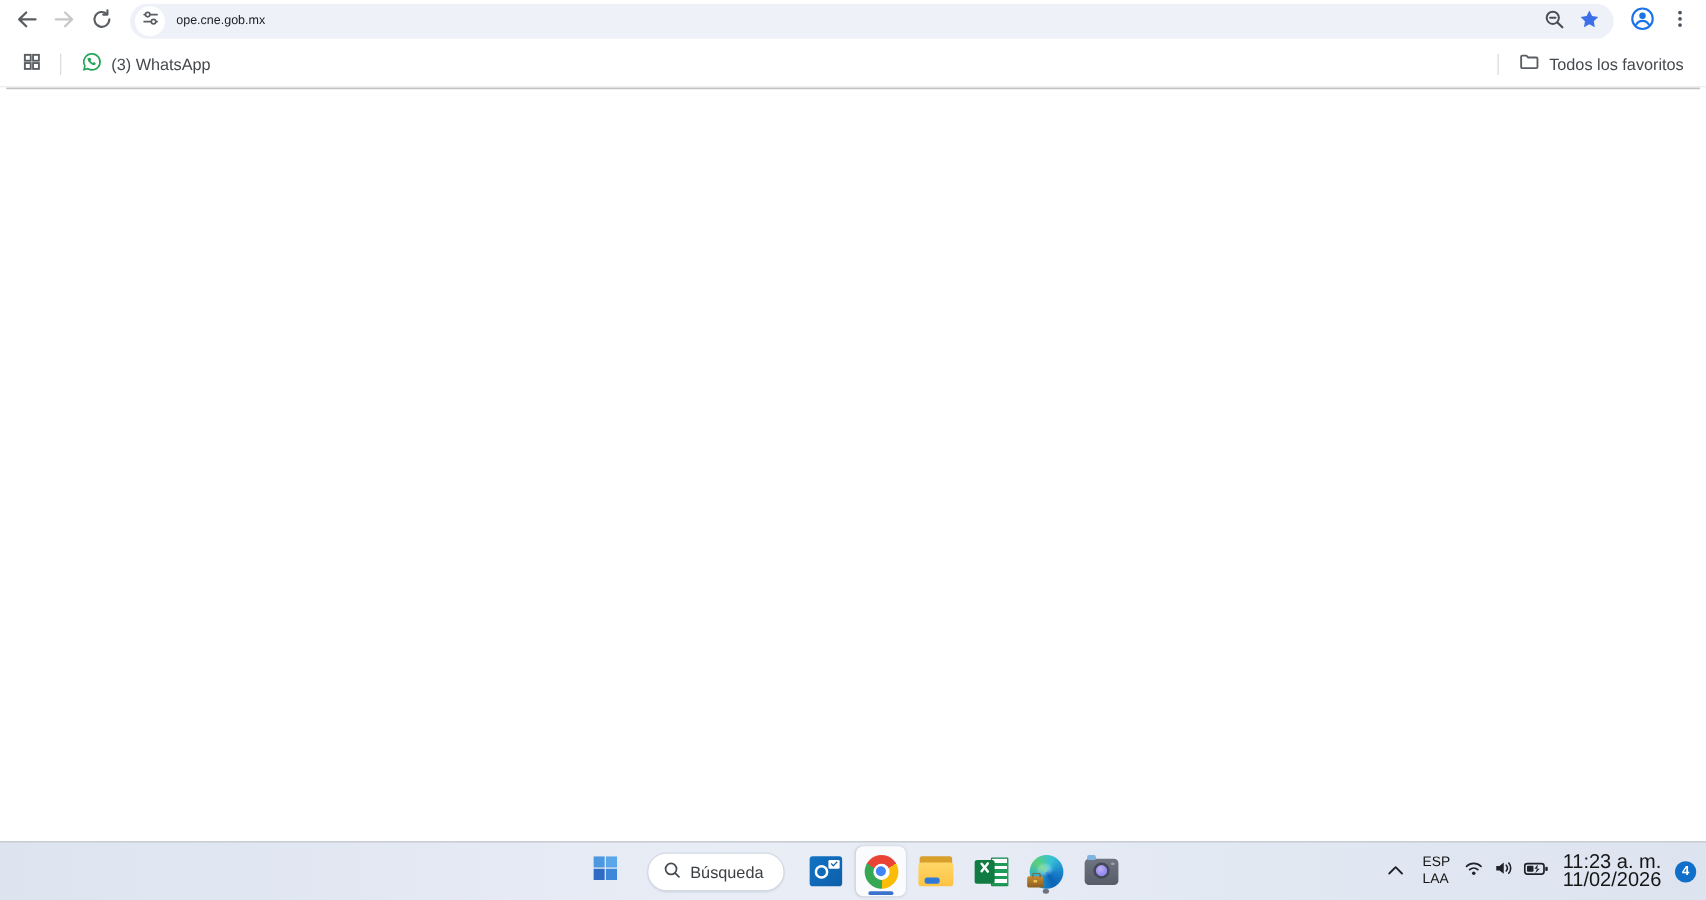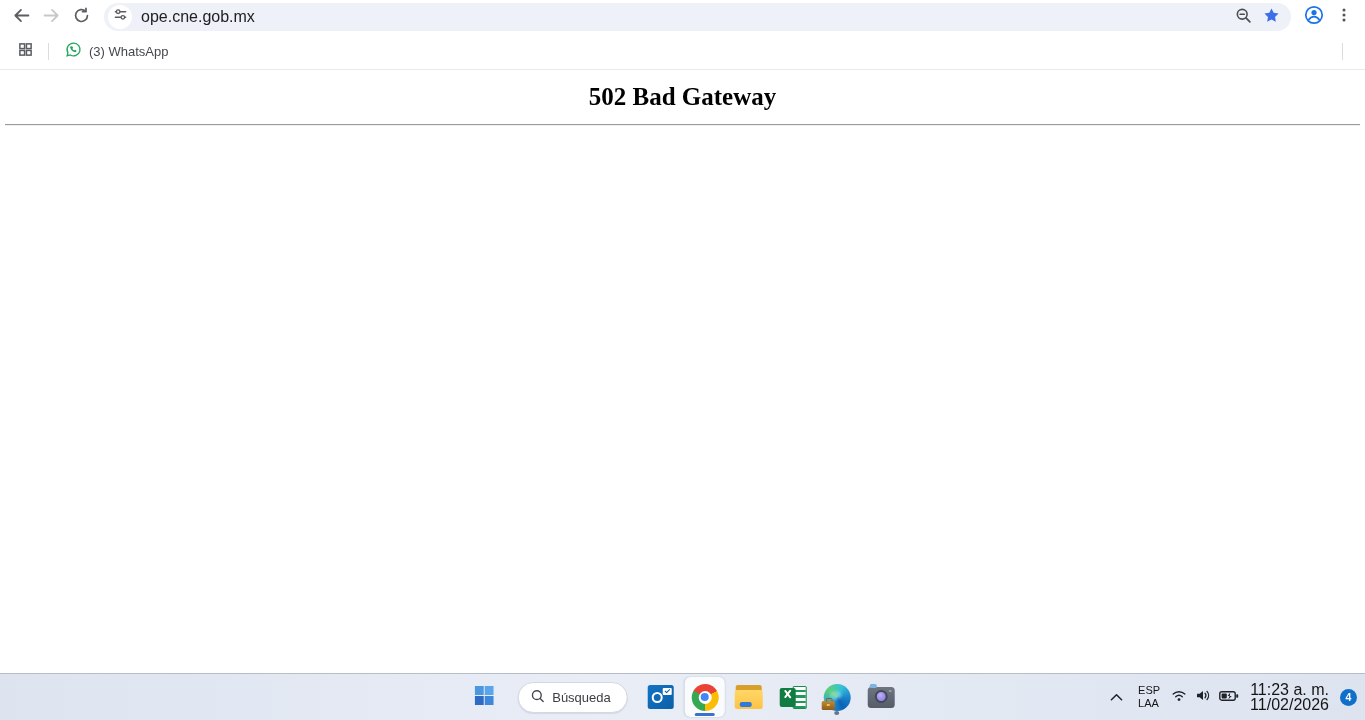--- a/index.html
+++ b/index.html
@@ -39,21 +39,21 @@
     min-width: 0;
   }
   .tune-wrap {
     width: 24px; height: 24px; border-radius: 50%;
     background: #ffffff;
     display: flex; align-items: center; justify-content: center;
     flex: 0 0 auto;
     cursor: pointer;
   }
   .omnibox-url {
-    font-size: 16px;
+    font-size: 10px;
     color: #202124;
     margin-left: 9px;
     flex: 1;
     white-space: nowrap;
     overflow: hidden;
   }
   .omnibox .tb-btn { width: 28px; height: 28px; }
 
   
   .bookmarks-bar {
@@ -437,24 +437,31 @@
     <span>
       <svg width="17" height="17" viewBox="0 0 18 18" fill="none">
         <path d="M9 2.2a6.8 6.8 0 0 0-5.9 10.2L2.3 15.6l3.3-.8A6.8 6.8 0 1 0 9 2.2z" stroke="#23a55a" stroke-width="1.4"></path>
         <path d="M6.6 5.9c.2-.4.7-.5 1-.2l.8 1c.2.3.2.7-.1.9l-.5.5c.4.8 1.1 1.5 1.9 1.9l.5-.5c.2-.3.6-.3.9-.1l1 .8c.3.3.2.8-.2 1l-.6.4c-.4.3-1 .3-1.5.1-1.2-.5-2.3-1.3-3.1-2.3-.6-.8-1.1-1.7-1.4-2.7-.1-.4.1-.8.5-1z" fill="#23a55a"></path>
       </svg>
     </span>
     <span>(3) WhatsApp</span>
   </div>
   <div class="bm-spacer"></div>
   <div class="bm-sep"></div>
+  <div class="bm-item">
+    <span>
+      <svg width="17" height="17" viewBox="0 0 16 16" fill="none">
+          <path d="M1.8 4.2c0-.5.4-.9.9-.9h3l1.4 1.4h6.1c.5 0 .9.4.9.9v6.2c0 .5-.4.9-.9.9H2.7c-.5 0-.9-.4-.9-.9z" stroke="#5a5e63" stroke-width="1.4" stroke-linejoin="round"></path>
+        </svg>
+    </span>
+    <span>Todos los favoritos</span>
+  </div>
 </div>
 
 <div class="page">
-  <h1>502 Bad Gateway</h1>
   <hr>
 </div>
 
 <div class="taskbar">
 
   <div class="tb-center">
     <div class="task-slot">
       <span>
         <svg width="19" height="19" viewBox="0 0 19 19">
           <rect x="0" y="0" width="9" height="9" fill="#4b97e0"></rect>

